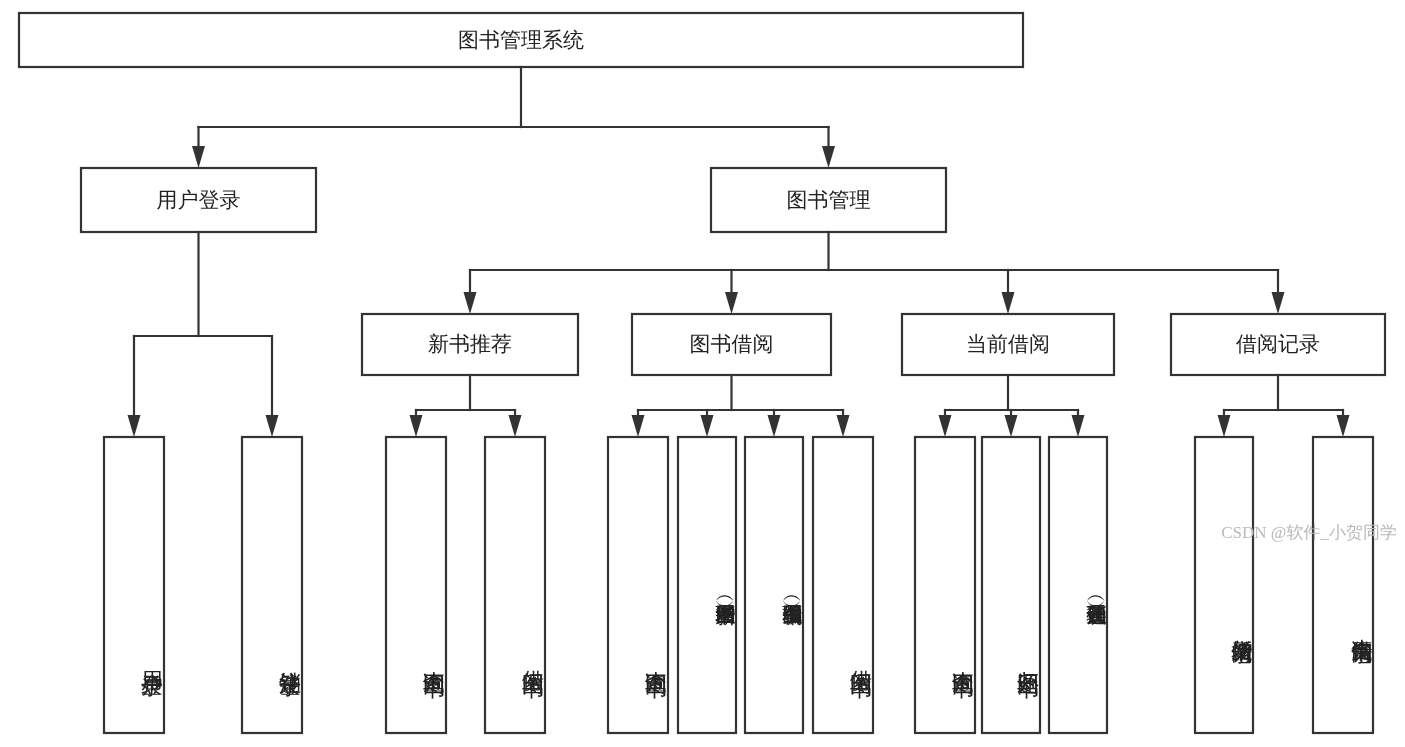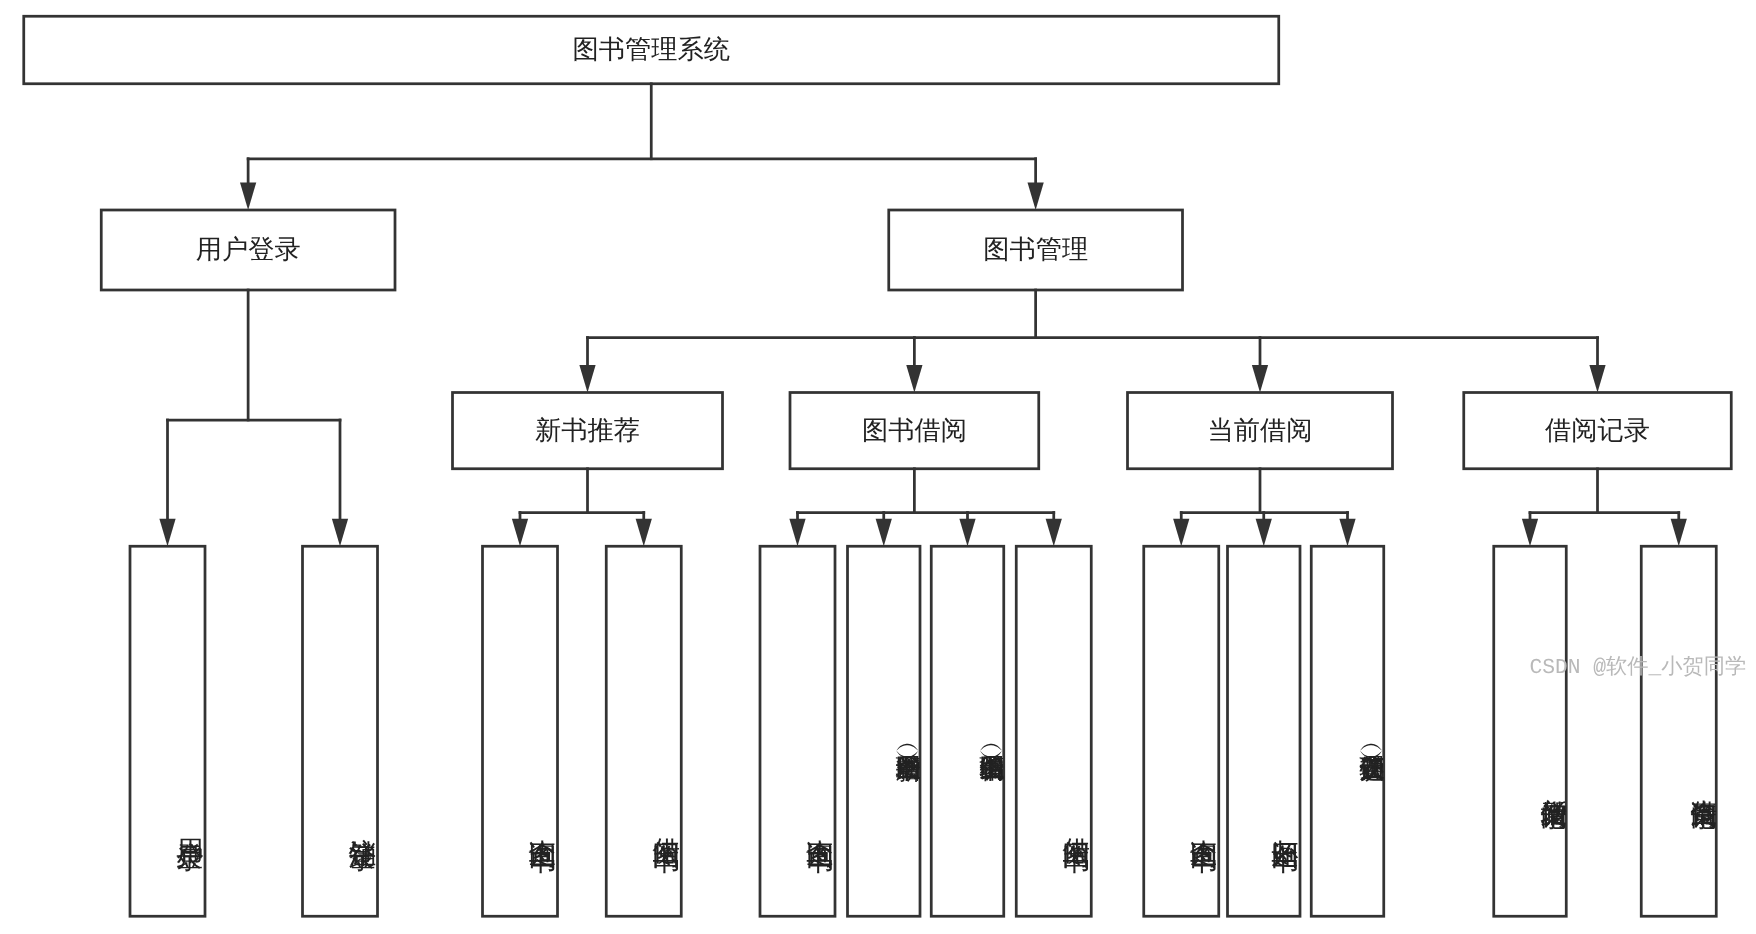--- a/index.html
+++ b/index.html
@@ -31,21 +31,21 @@
     color:#222222;
     display:flex;
     align-items:flex-start;
     justify-content:center;
     white-space:nowrap;
     pointer-events:none;
   }
   .watermark{
     position:absolute;
     right:8px;bottom:6px;
-    font-family:Liberation Mono, monospace;
+    font-family:Liberation Serif, serif;
     font-size:17px;
     color:#b9b9b9;
     white-space:nowrap;
   }
 </style>
 </head>
 <body>
 
 <div id="stage">
   <svg id="tree-svg" viewBox="0 0 1405 747" xmlns="http://www.w3.org/2000/svg">

